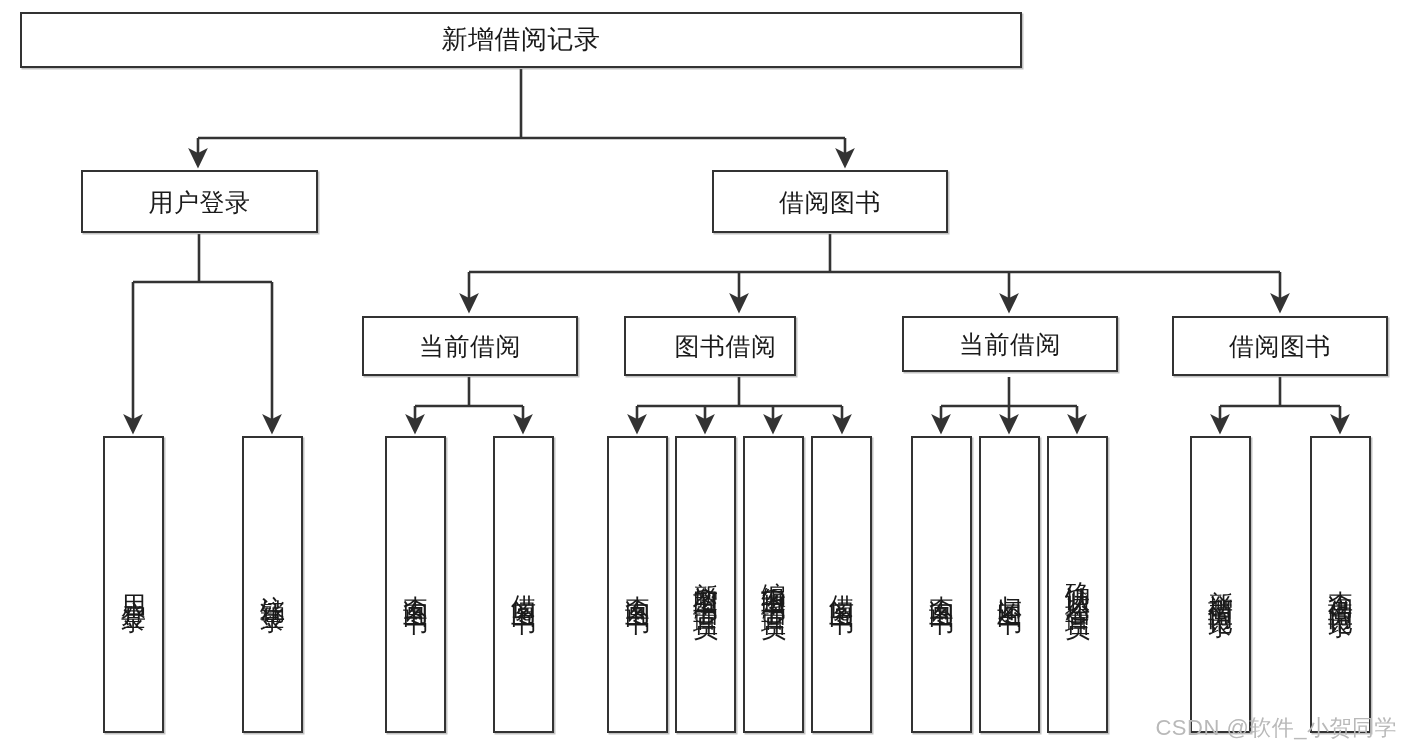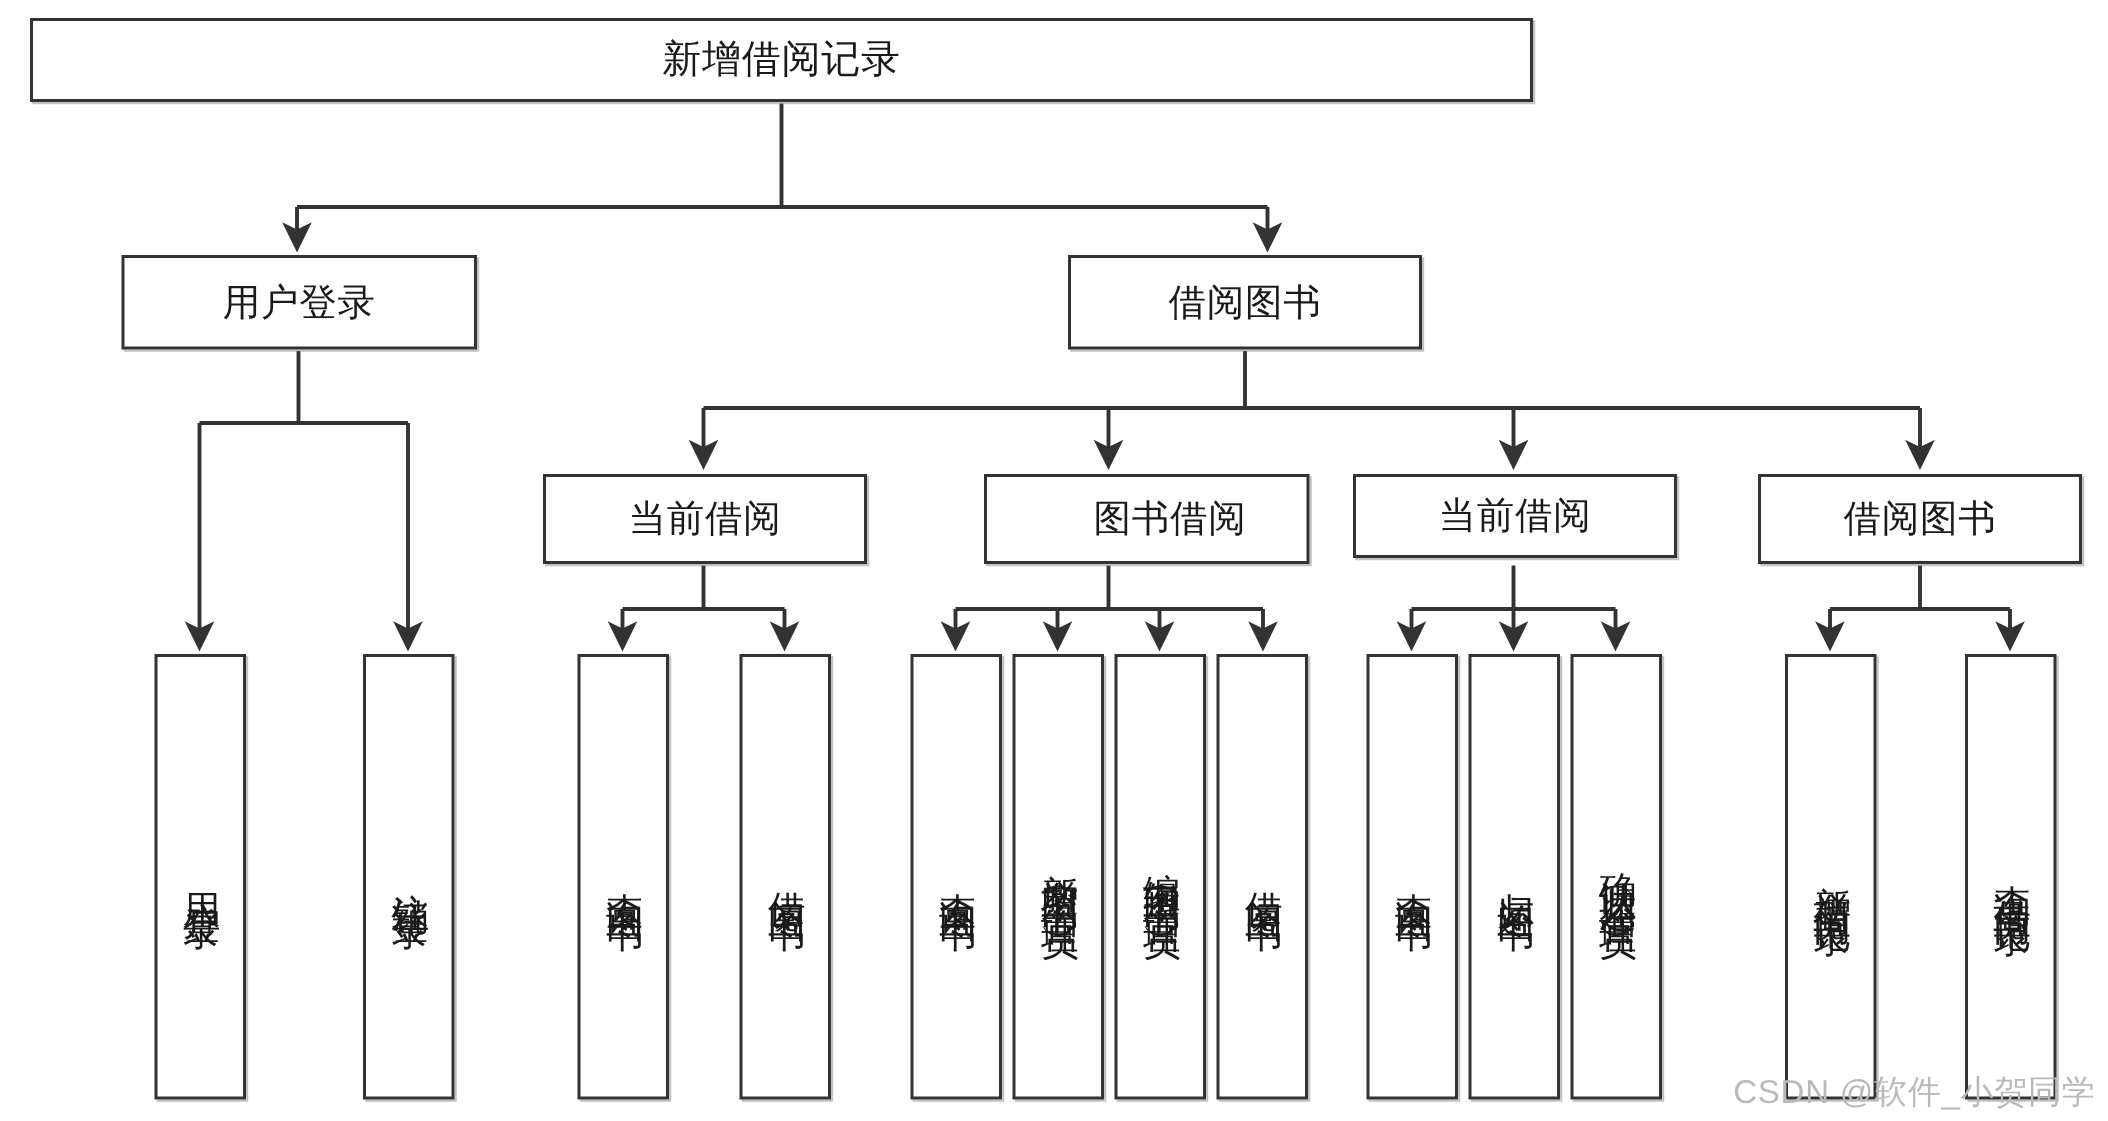--- a/index.html
+++ b/index.html
@@ -146,21 +146,21 @@
   </div>
 
   <div class="node h" style="left:712px; top:170px; width:236px; height:63px;">
     <span class="node-label">借阅图书</span>
   </div>
 
   <div class="node h" style="left:362px; top:316px; width:216px; height:60px;">
     <span class="node-label">当前借阅</span>
   </div>
 
-  <div class="node h" style="left:656px; top:316px; width:217px; height:60px;padding-left:31px;">
+  <div class="node h" style="left:624px; top:316px; width:172px; height:60px;padding-left:31px;">
     <span class="node-label">图书借阅</span>
   </div>
 
   <div class="node h" style="left:902px; top:316px; width:216px; height:56px;">
     <span class="node-label">当前借阅</span>
   </div>
 
   <div class="node h" style="left:1172px; top:316px; width:216px; height:60px;">
     <span class="node-label">借阅图书</span>
   </div>

